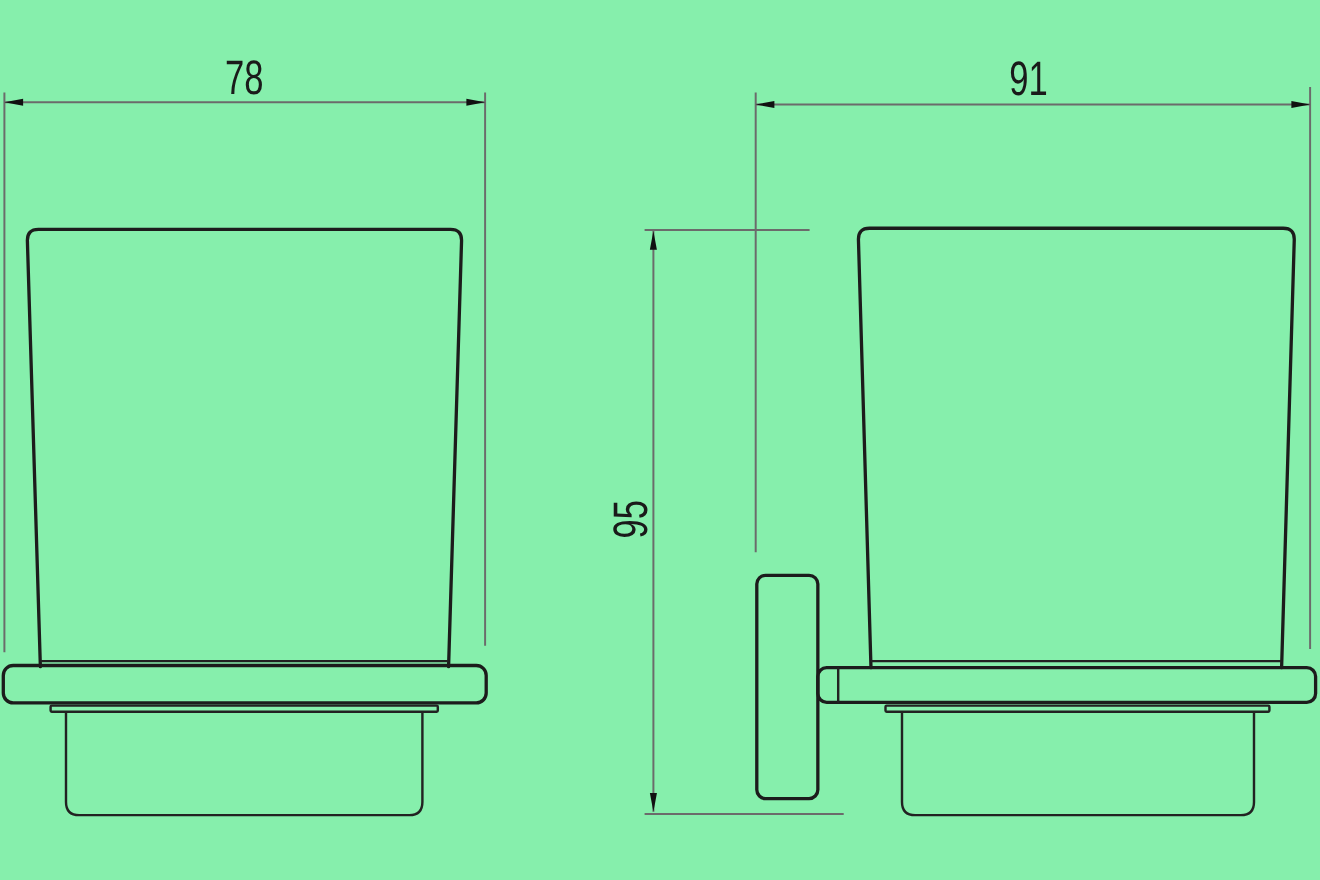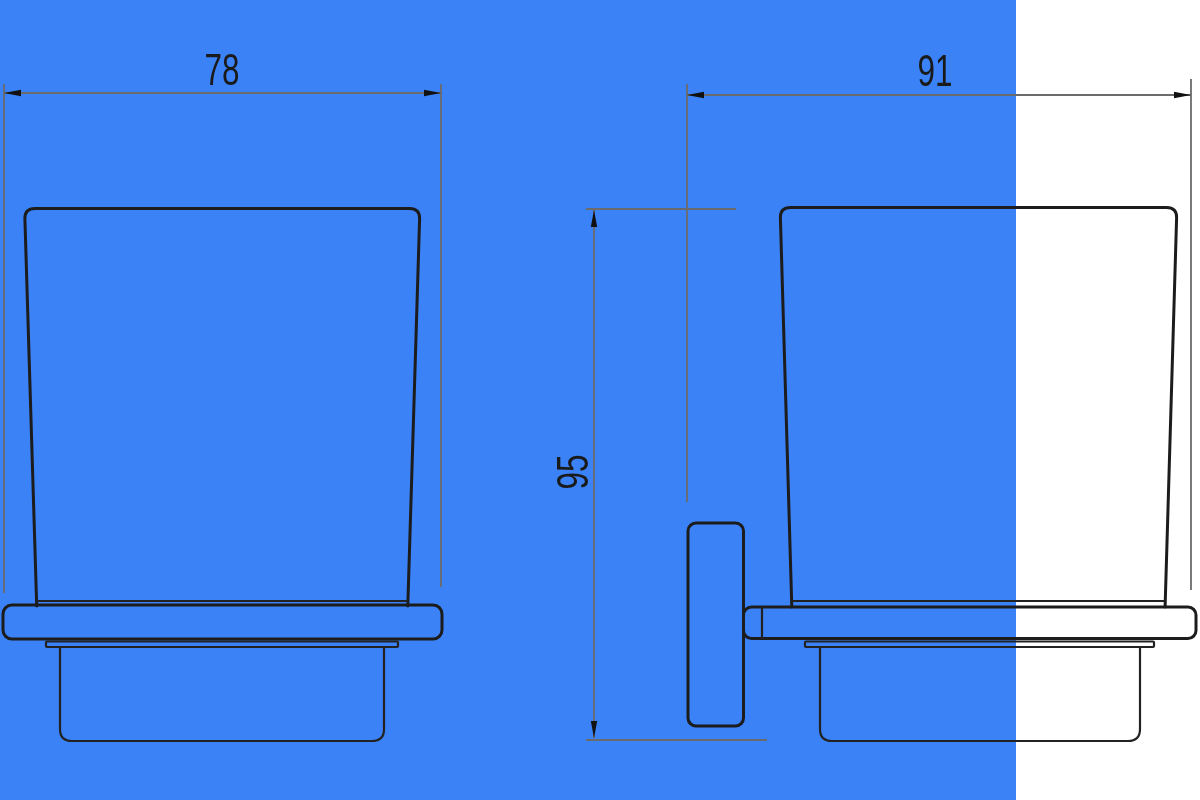--- a/index.html
+++ b/index.html
@@ -5,24 +5,24 @@
   html, body {
     margin: 0;
     padding: 0;
     background: #ffffff;
     width: 1200px;
     height: 800px;
     overflow: hidden;
     font-family: "Liberation Sans", sans-serif;
   }
   .canvas-wrap {
-    width: 1016px;
+    width: 1200px;
     height: 800px;
     position: relative;
-    background: #3b82f6;
+    background: #86efac;
   }
   svg { display: block; }
   .part-line {
     fill: none;
     stroke: #1c1c1c;
     stroke-width: 3;
     stroke-linejoin: round;
     stroke-linecap: round;
   }
   .part-line-thin {

